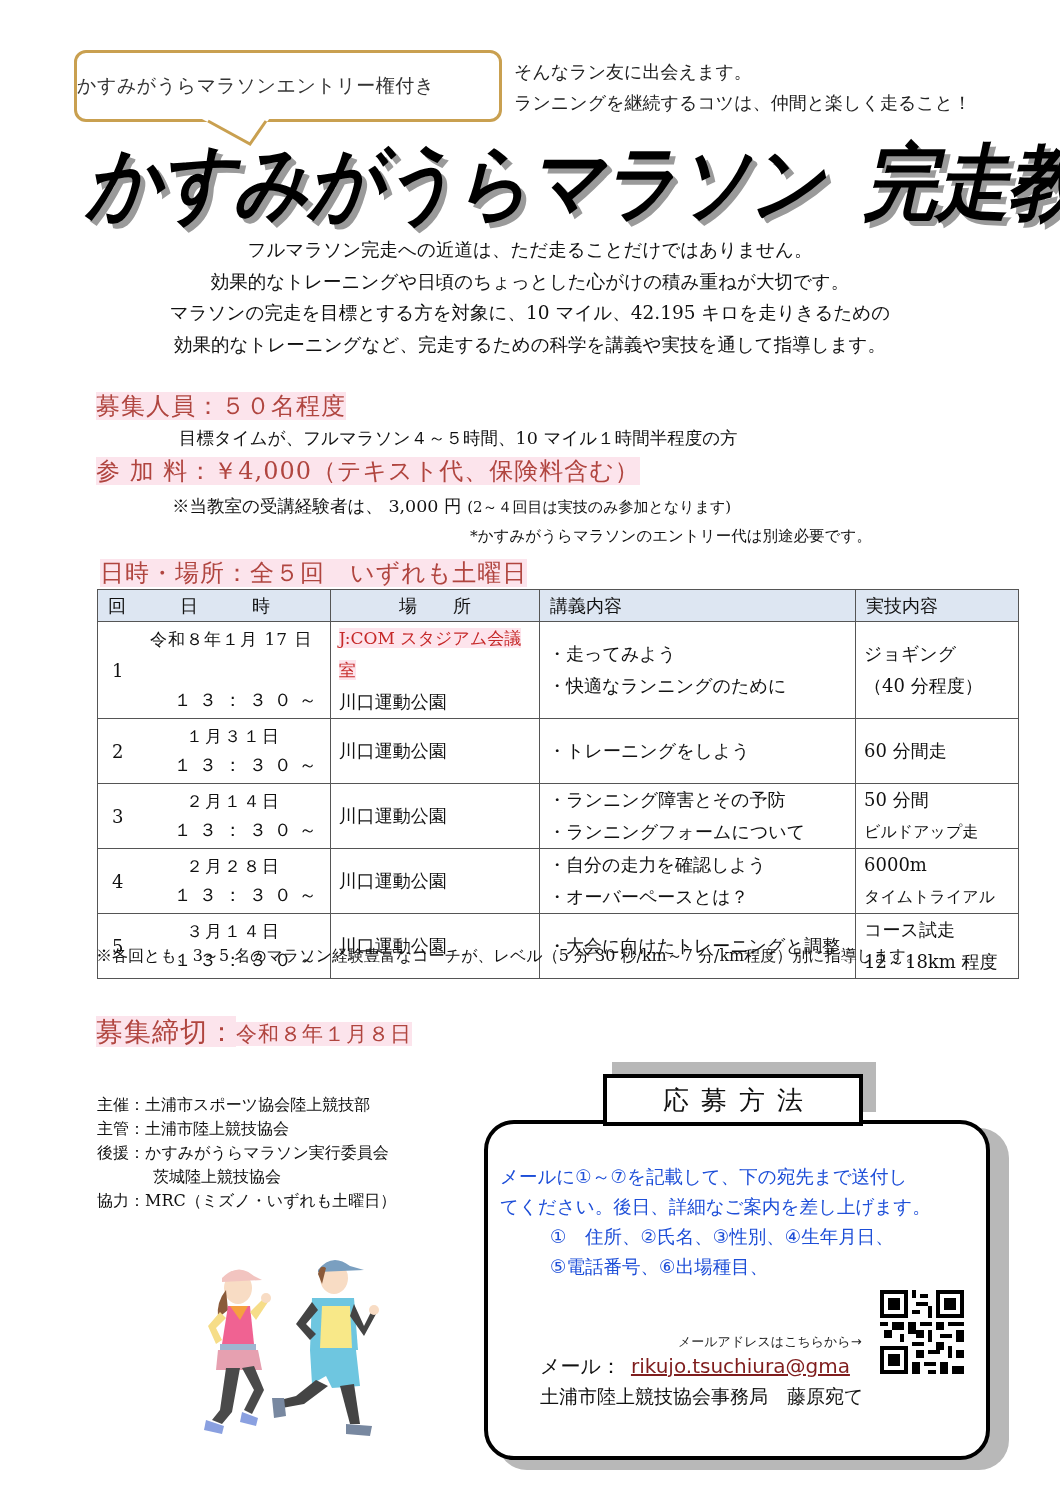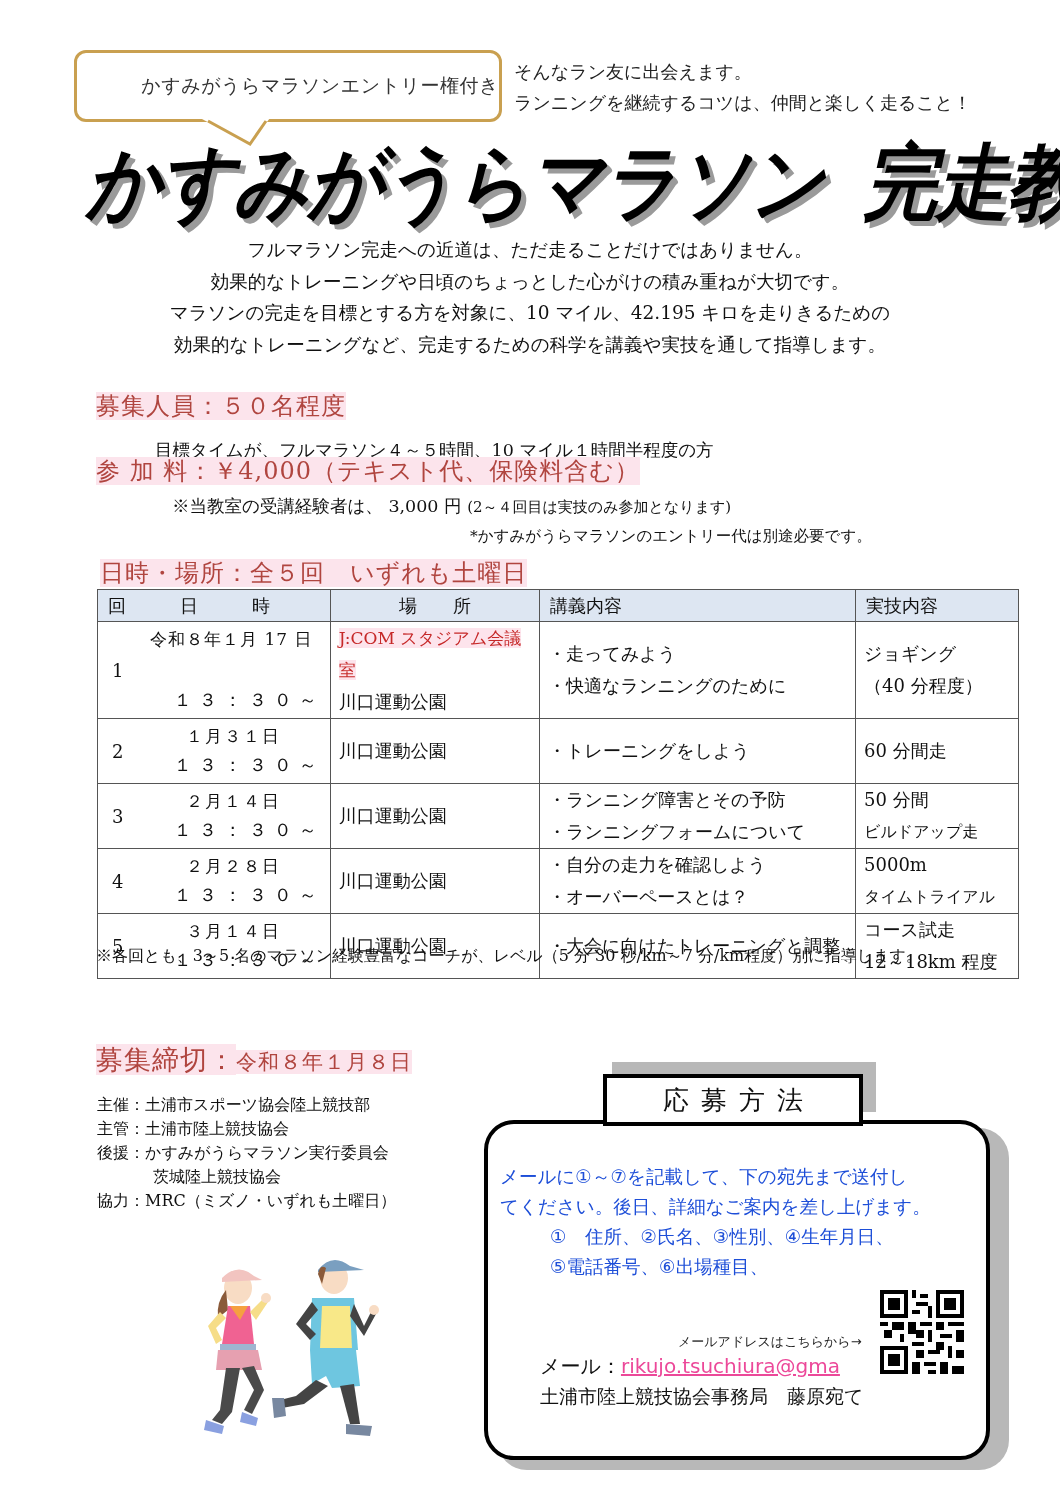--- a/index.html
+++ b/index.html
@@ -6,21 +6,21 @@
   html, body { width: 1060px; height: 1500px; background: #ffffff; overflow: hidden; }
   body { position: relative; font-family: "DejaVu Serif", "Liberation Serif", serif; color: #111; }
 
   .abs { position: absolute; }
 
   
   .bubble {
     left: 74px; top: 50px; width: 428px; height: 72px;
     border: 3px solid #c9a050; border-radius: 12px; background: #fff;
     font-family: "DejaVu Sans", sans-serif; font-size: 19px; color: #333;
-    display: flex; align-items: center; justify-content: flex-end; letter-spacing: 0.5px;
+    display: flex; align-items: center; justify-content: flex-start; letter-spacing: 0.5px;
   }
   .bubble-tail { left: 200px; top: 118px; width: 0; height: 0; }
   .bubble-tail svg { position: absolute; left: 0; top: 0; }
 
   .tagline { left: 514px; top: 56px; font-family: "DejaVu Sans", sans-serif; font-size: 18px; line-height: 31px; color: #222; }
 
   
   .main-title {
     left: 86px; top: 128px; width: 900px; height: 100px;
     font-family: "DejaVu Sans", sans-serif; font-weight: bold; font-style: italic;
@@ -70,21 +70,21 @@
   .apply-shadow { left: 497px; top: 1128px; width: 512px; height: 342px; background: #b8b8b8; border-radius: 30px; }
   .apply-box { left: 484px; top: 1120px; width: 506px; height: 340px; background: #fff; border: 4px solid #000; border-radius: 30px; }
   .apply-title-shadow { left: 612px; top: 1062px; width: 264px; height: 50px; background: #b8b8b8; }
   .apply-title { left: 603px; top: 1074px; width: 260px; height: 52px; background: #fff; border: 4px solid #000;
     font-family: "DejaVu Sans", sans-serif; font-size: 26px; letter-spacing: 12px;
     display: flex; align-items: center; justify-content: center; padding-left: 12px; }
   .apply-text { left: 500px; top: 1162px; width: 480px; font-family: "DejaVu Sans", sans-serif; font-size: 18.5px; line-height: 30px; color: #1d4ed8; }
   .apply-text .item { padding-left: 50px; }
   .qr-caption { left: 678px; top: 1333px; font-family: "DejaVu Sans", sans-serif; font-size: 13px; color: #222; }
   .mail-line { left: 540px; top: 1353px; font-family: "DejaVu Sans", sans-serif; font-size: 20px; }
-  .mail-line a { color: #ec4899; text-decoration: underline; }
+  .mail-line a { color: #7f1d1d; text-decoration: underline; margin-left: 10px; }
   .office-line { left: 540px; top: 1384px; font-family: "DejaVu Sans", sans-serif; font-size: 19px; }
   .qr { left: 880px; top: 1290px; width: 84px; height: 84px; }
 
   .runners { left: 150px; top: 1240px; width: 260px; height: 210px; }
 </style>
 </head>
 <body>
 
 <div class="abs bubble">
   <span>かすみがうらマラソンエントリー権付き</span>
@@ -108,21 +108,21 @@
 <div class="abs intro">
   <div>フルマラソン完走への近道は、ただ走ることだけではありません。</div>
   <div>効果的なトレーニングや日頃のちょっとした心がけの積み重ねが大切です。</div>
   <div>マラソンの完走を目標とする方を対象に、10 マイル、42.195 キロを走りきるための</div>
   <div>効果的なトレーニングなど、完走するための科学を講義や実技を通して指導します。</div>
 </div>
 
 <div class="abs section-heading" style="left:96px; top:390px;">
   <span class="hl">募集人員：</span><span class="hl sub">５０名程度</span>
 </div>
-<div class="abs body-line" style="left:155px; top:426px;margin-top:12px;">目標タイムが、フルマラソン４～５時間、10 マイル１時間半程度の方</div>
+<div class="abs body-line" style="left:179px; top:426px;">目標タイムが、フルマラソン４～５時間、10 マイル１時間半程度の方</div>
 
 <div class="abs section-heading" style="left:96px; top:455px;">
   <span class="hl">参 加 料：</span><span class="hl sub">￥4,000（テキスト代、保険料含む）</span>
 </div>
 <div class="abs body-line" style="left:172px; top:494px;">
   <span>※当教室の受講経験者は、 3,000 円</span>
   <span style="font-size:15px;">(2～４回目は実技のみ参加となります)</span>
 </div>
 <div class="abs" style="left:470px; top:526px; font-size:15.5px;">*かすみがうらマラソンのエントリー代は別途必要です。</div>
 
@@ -200,21 +200,21 @@
         <span class="time">１３：３０～</span>
       </td>
       <td class="place">
         <div>川口運動公園</div>
       </td>
       <td class="lecture">
         <div>・自分の走力を確認しよう</div>
         <div>・オーバーペースとは？</div>
       </td>
       <td class="practice">
-        <div>5000m</div>
+        <div>6000m</div>
         <div class="small">タイムトライアル</div>
       </td>
     </tr>
     <tr>
       <td class="cell-datetime">
         <span class="num">5</span>
         <span class="date">３月１４日</span>
         <span class="time">１３：３０～</span>
       </td>
       <td class="place">
@@ -228,21 +228,21 @@
         <div>12～18km 程度</div>
       </td>
     </tr>
   </tbody>
 </table>
 
 <div class="abs notes">
   <div>※各回とも、3～5 名のマラソン経験豊富なコーチが、レベル（5 分 30 秒/km～7 分/km程度）別に指導します。</div>
 </div>
 
-<div class="abs section-heading" style="left:96px; top:1042px; font-size:27px;">
+<div class="abs section-heading" style="left:96px; top:1014px; font-size:27px;">
   <span class="hl">募集締切：</span><span class="hl" style="font-size:21px;">令和８年１月８日</span>
 </div>
 
 <div class="abs orgs">
   <div><span>主催：</span><span>土浦市スポーツ協会陸上競技部</span></div>
   <div><span>主管：</span><span>土浦市陸上競技協会</span></div>
   <div><span>後援：</span><span>かすみがうらマラソン実行委員会</span></div>
   <div class="indent"><span>茨城陸上競技協会</span></div>
   <div><span>協力：</span><span>MRC（ミズノ・いずれも土曜日）</span></div>
 </div>

